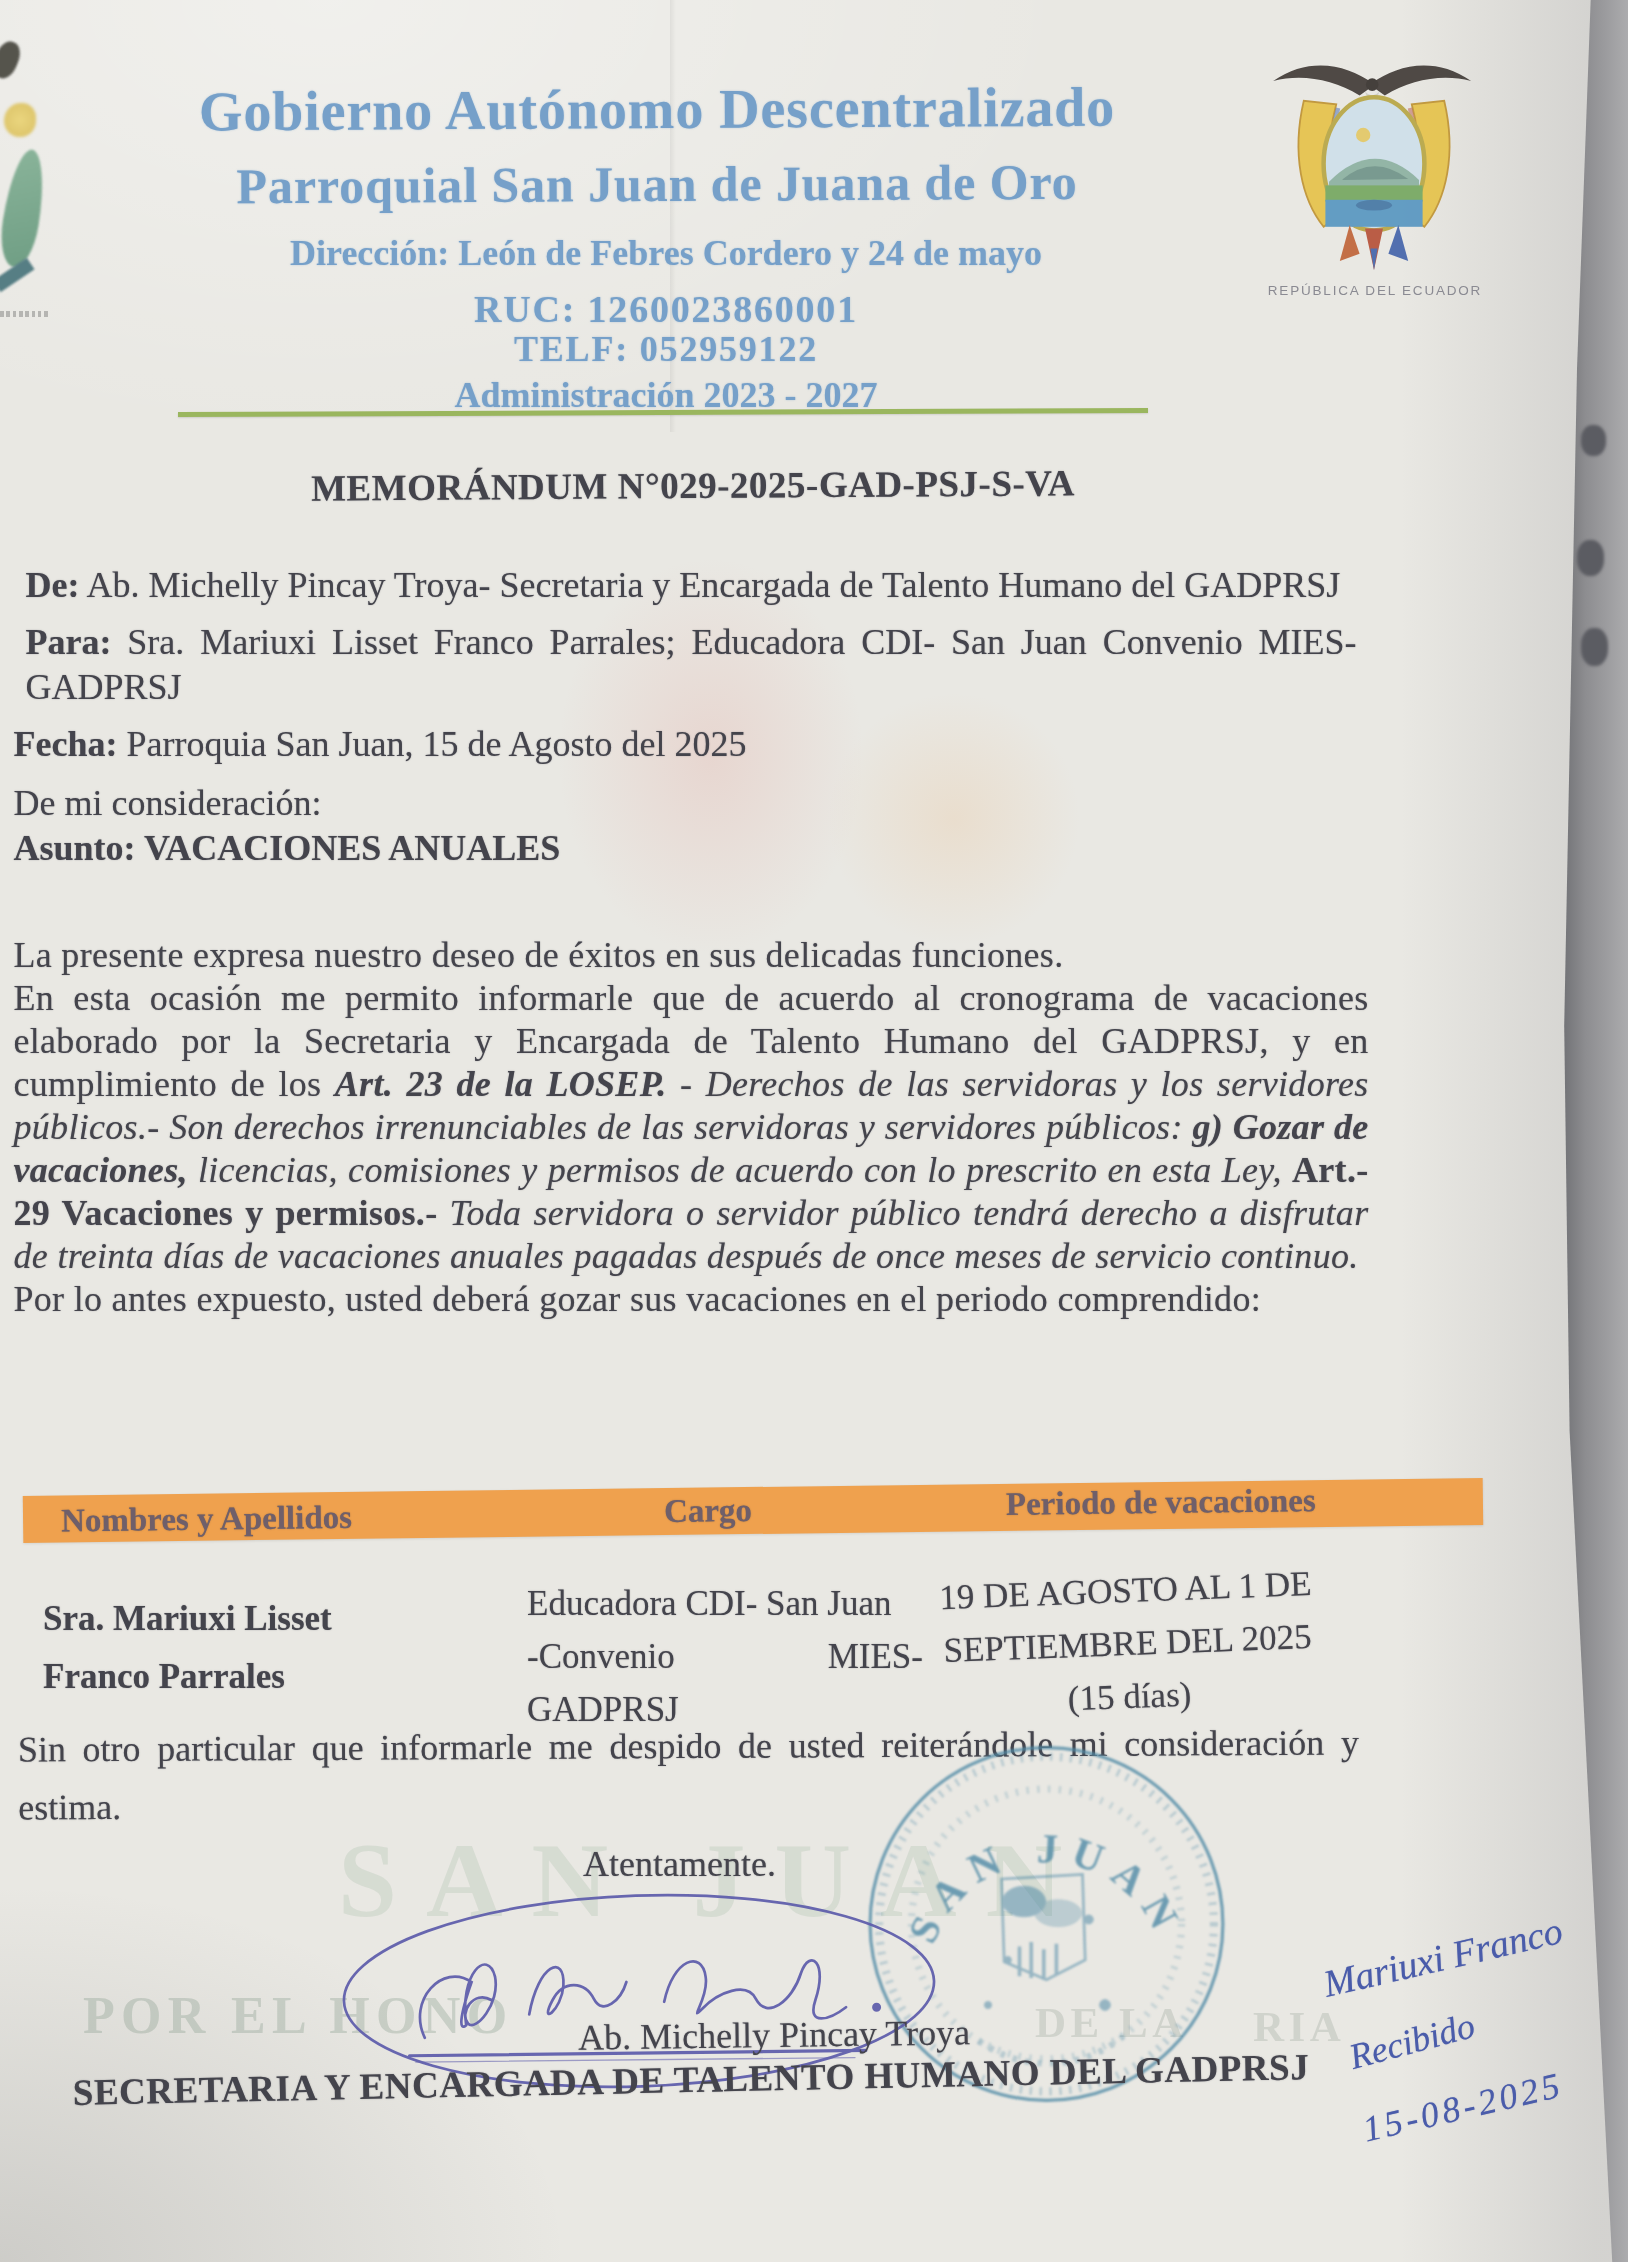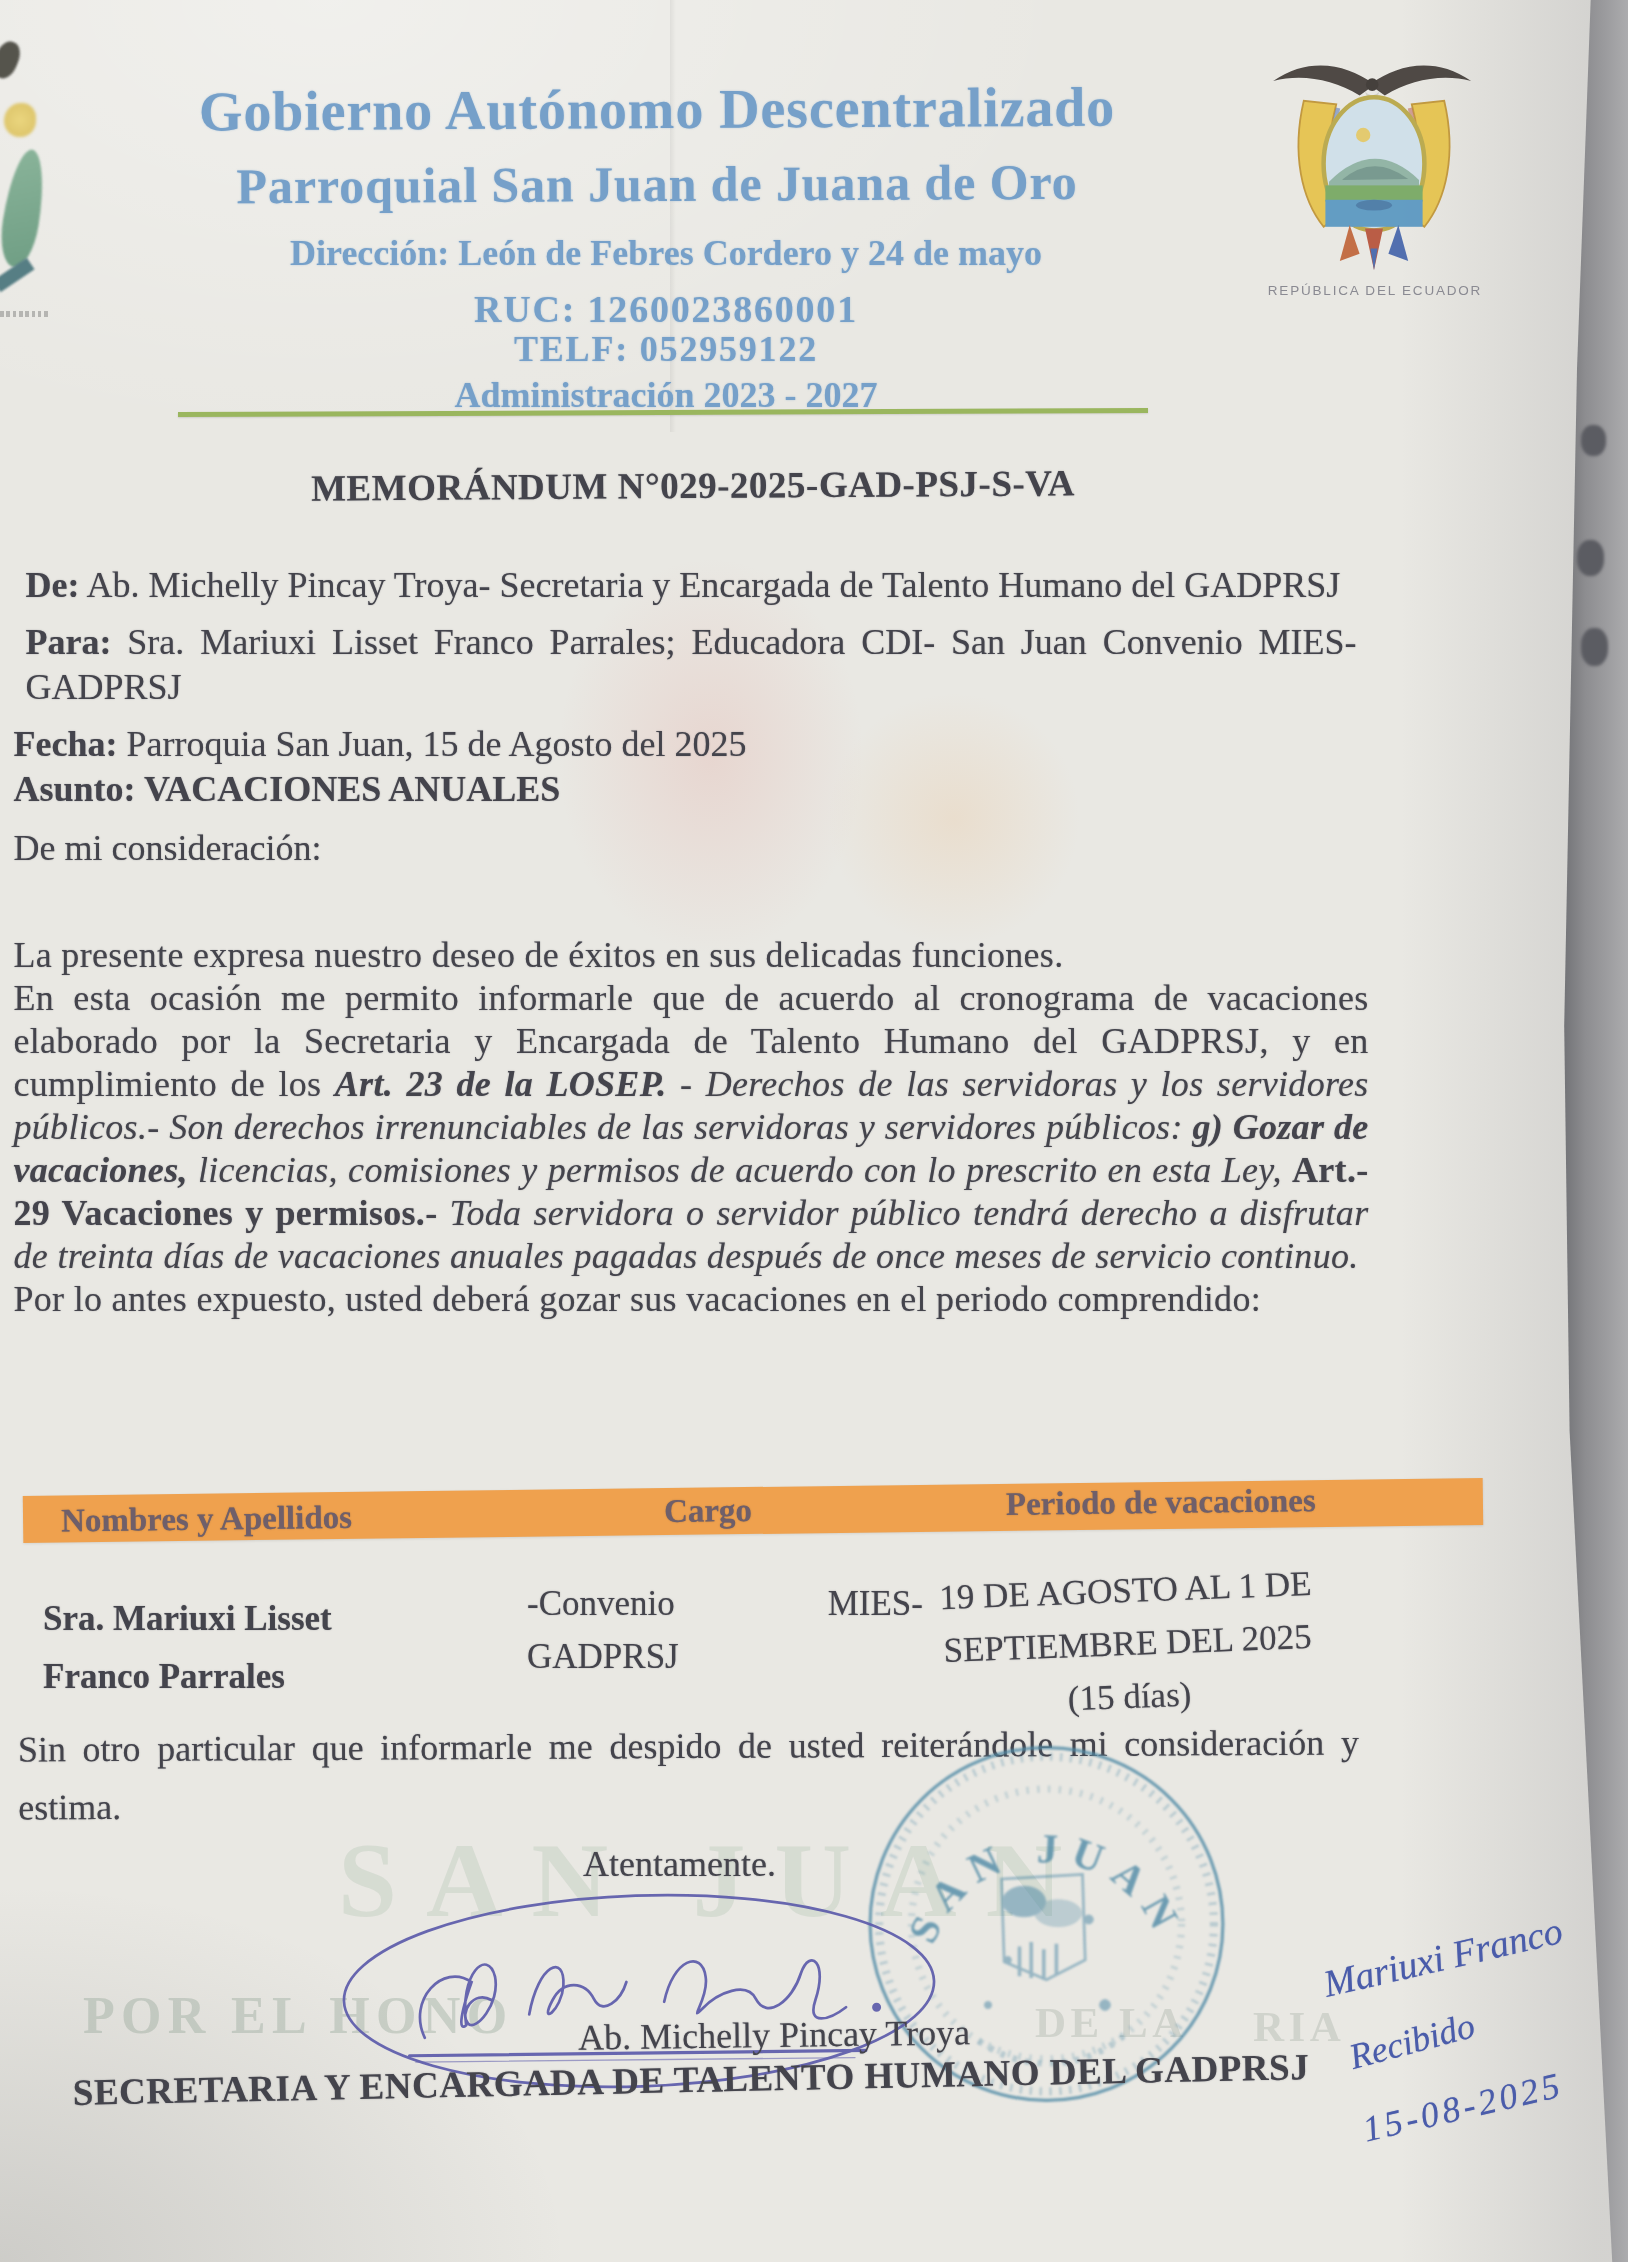--- a/index.html
+++ b/index.html
@@ -90,24 +90,24 @@
   <div class="abs doc-text" style="left:13.5px;top:551px;width:1355px;font-size:36px;line-height:45px;">
     <p class="just" style="margin:12px;">
       <span class="meta-label">De:</span><span> Ab. Michelly Pincay Troya- Secretaria y Encargada de Talento Humano del GADPRSJ</span>
     </p>
     <p class="just" style="margin:12px;">
       <span class="meta-label">Para:</span><span> Sra. Mariuxi Lisset Franco Parrales; Educadora CDI- San Juan Convenio MIES-GADPRSJ</span>
     </p>
     <p style="margin:0;">
       <span class="meta-label">Fecha:</span><span> Parroquia San Juan, 15 de Agosto del 2025</span>
     </p>
+    <p style="margin:14.4px 0 0 0;">De mi consideración:</p>
     <p style="margin:0;">
       <span class="meta-label">Asunto:</span><span class="b"> VACACIONES ANUALES</span>
     </p>
-    <p style="margin:14.4px 0 0 0;">De mi consideración:</p>
   </div>
 
   <div class="abs doc-text" style="left:13.5px;top:934px;width:1355px;font-size:36px;line-height:43px;letter-spacing:0.3px;">
     <p class="just" style="margin:0;">La presente expresa nuestro deseo de éxitos en sus delicadas funciones.</p>
     <p class="just" style="margin:0;">
       <span>En esta ocasión me permito informarle que de acuerdo al cronograma de vacaciones elaborado por la Secretaria y Encargada de Talento Humano del GADPRSJ, y  en cumplimiento de los </span><span class="bi">Art. 23 de la LOSEP.</span><span class="it"> - Derechos de las servidoras y los servidores públicos.- Son derechos irrenunciables de las servidoras y servidores públicos: </span><span class="bi">g) Gozar de vacaciones,</span><span class="it"> licencias, comisiones y permisos de acuerdo con lo prescrito en esta Ley, </span><span class="b">Art.- 29 Vacaciones y permisos.-</span><span class="it"> Toda servidora o servidor público tendrá derecho a disfrutar de treinta días de vacaciones anuales pagadas después de once meses de servicio continuo.</span>
     </p>
     <p class="just" style="margin:0;">Por lo antes expuesto, usted deberá gozar sus vacaciones en el periodo comprendido:</p>
   </div>
 
@@ -116,20 +116,21 @@
     <div class="abs doc-text" style="left:641px;top:5.4px;font-size:33px;color:#6f5f6a;font-weight:600;">Cargo</div>
     <div class="abs doc-text" style="left:983px;top:1.8px;font-size:33px;color:#6f5f6a;font-weight:600;">Periodo de vacaciones</div>
   </div>
 
   <div class="abs doc-text b" style="left:43px;top:1590px;width:360px;font-size:35px;line-height:58px;">
     <div>Sra. Mariuxi Lisset</div>
     <div>Franco Parrales</div>
   </div>
 
   <div class="abs doc-text" style="left:527px;top:1577px;width:396px;font-size:35px;line-height:53px;">
+    <div>Educadora CDI- San Juan</div>
     <div style="display:flex;justify-content:space-between;">
       <span>-Convenio</span>
       <span>MIES-</span>
     </div>
     <div>GADPRSJ</div>
   </div>
 
   <div class="abs doc-text center" style="left:916px;top:1564px;width:423px;font-size:35px;line-height:53px;transform:rotate(-2.2deg);">
     <div>19 DE AGOSTO AL 1 DE</div>
     <div>SEPTIEMBRE DEL 2025</div>

